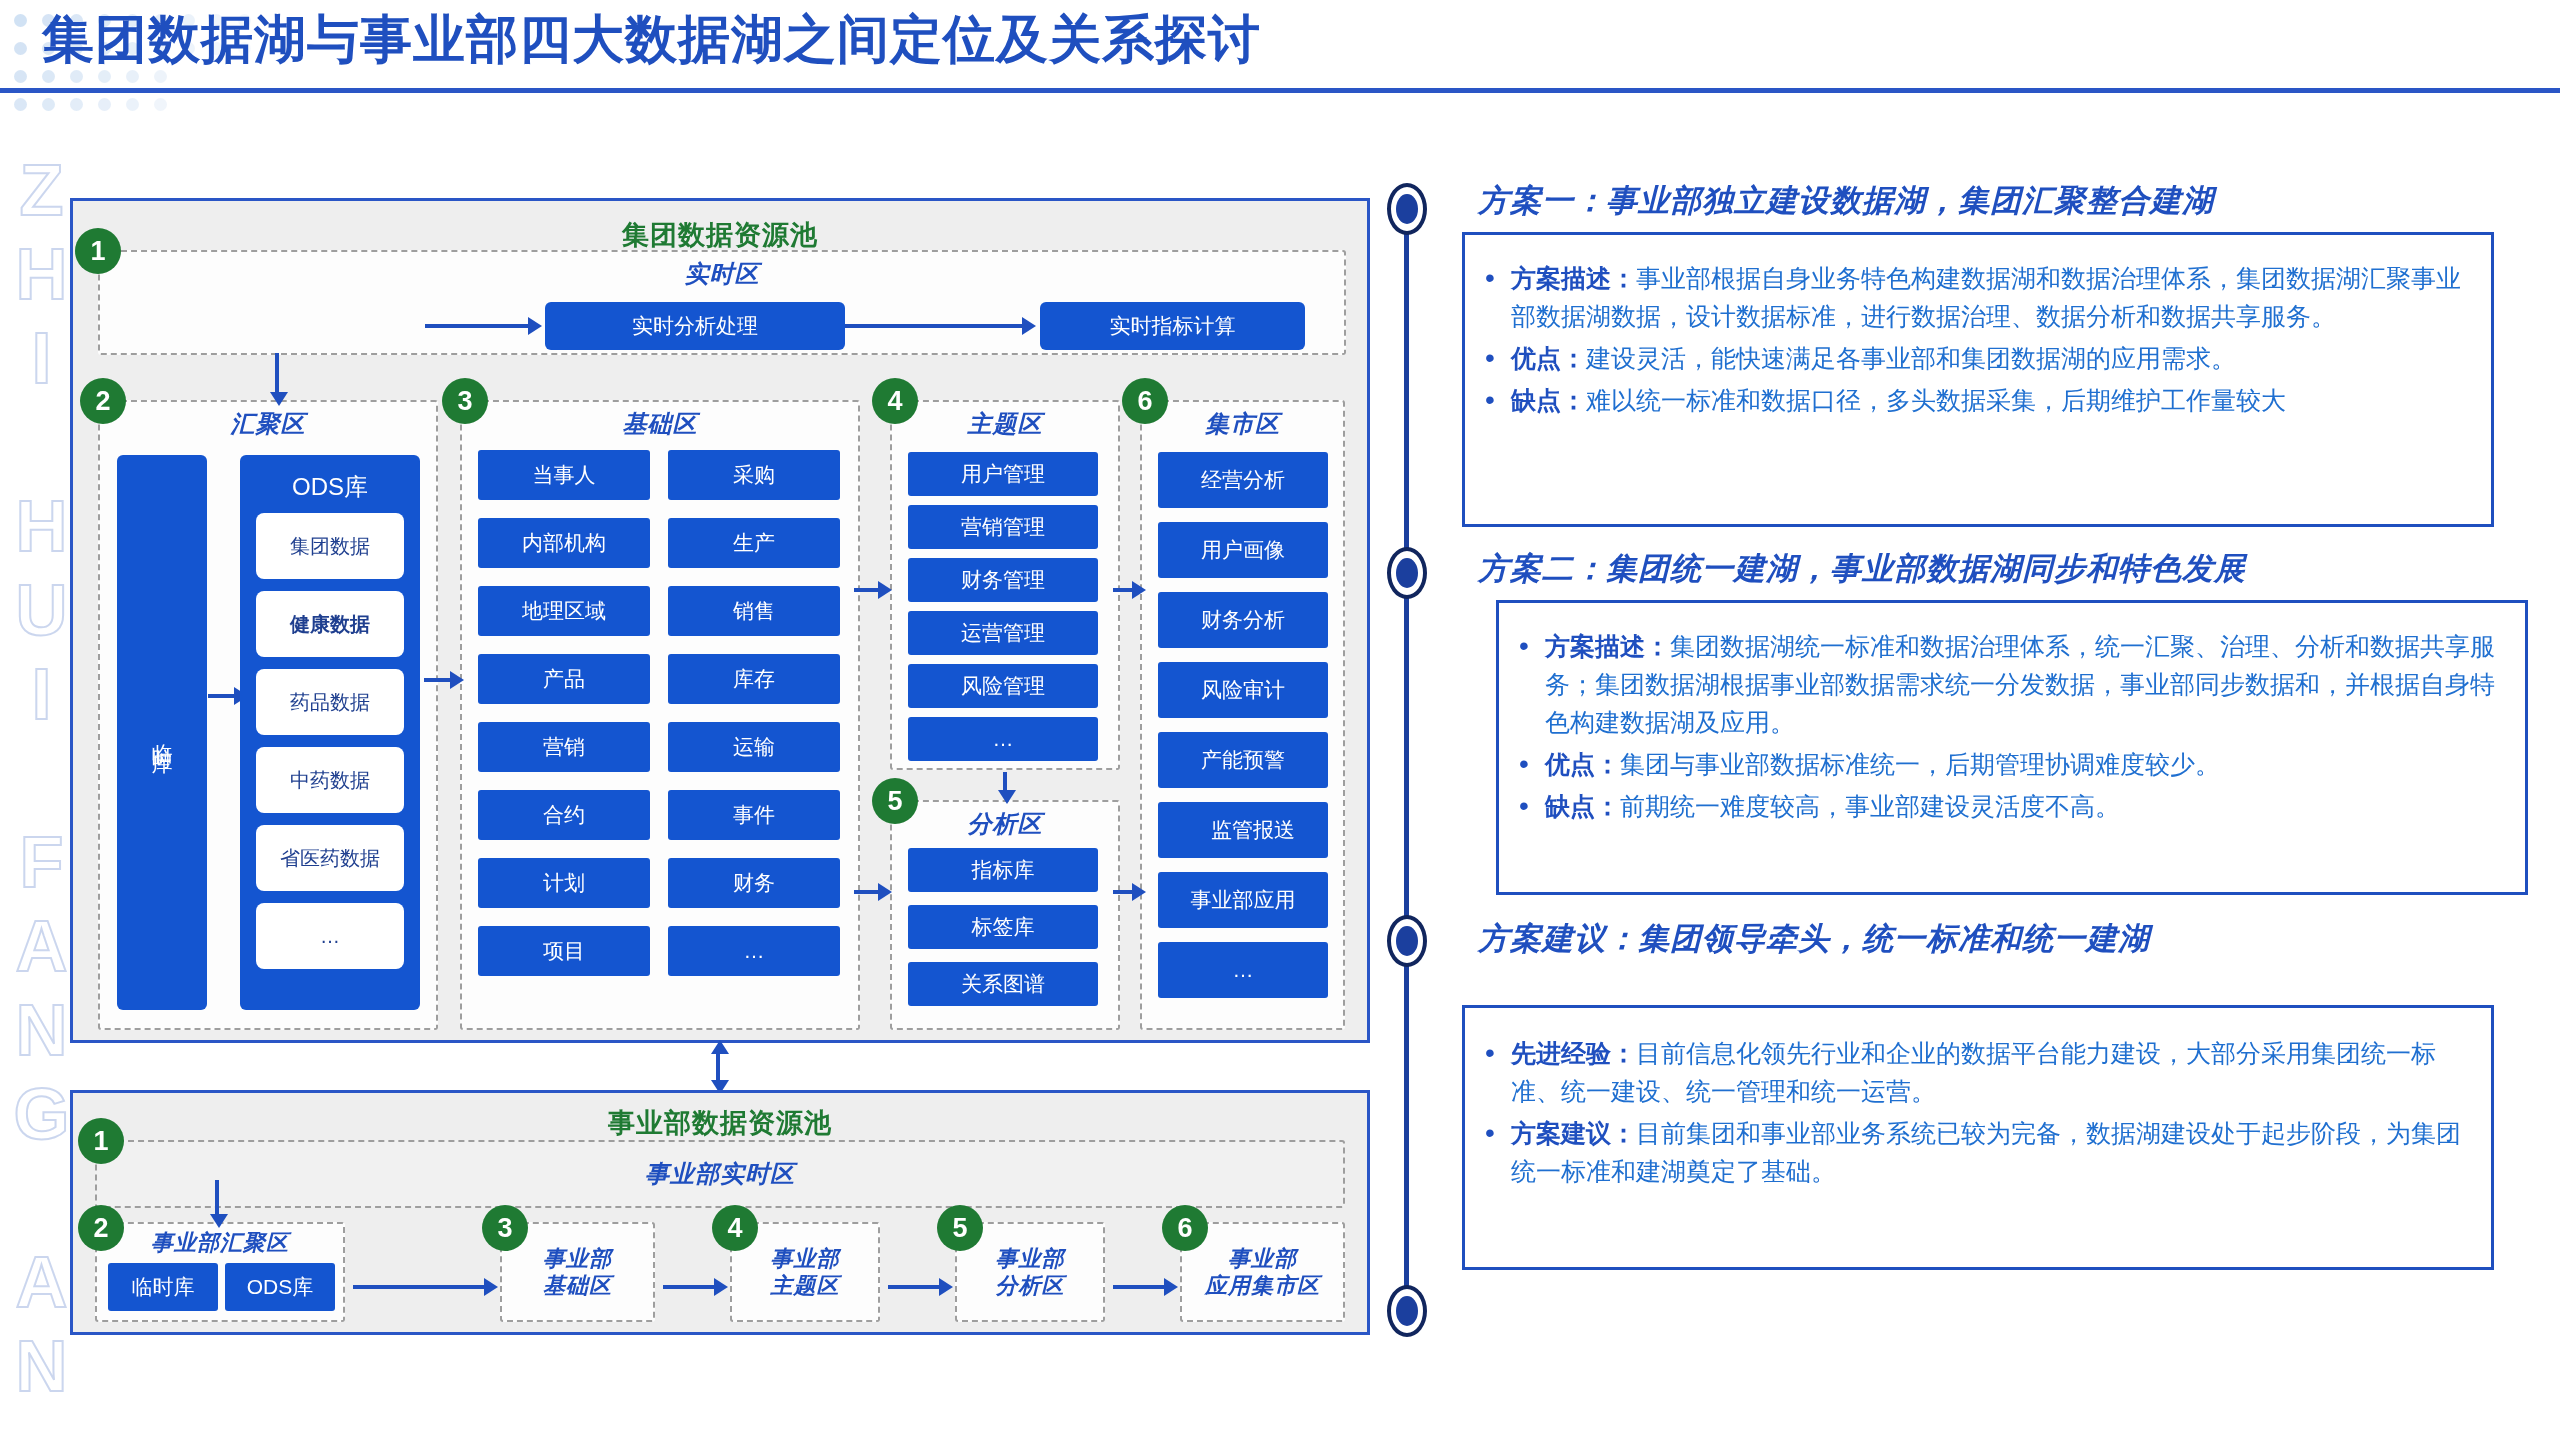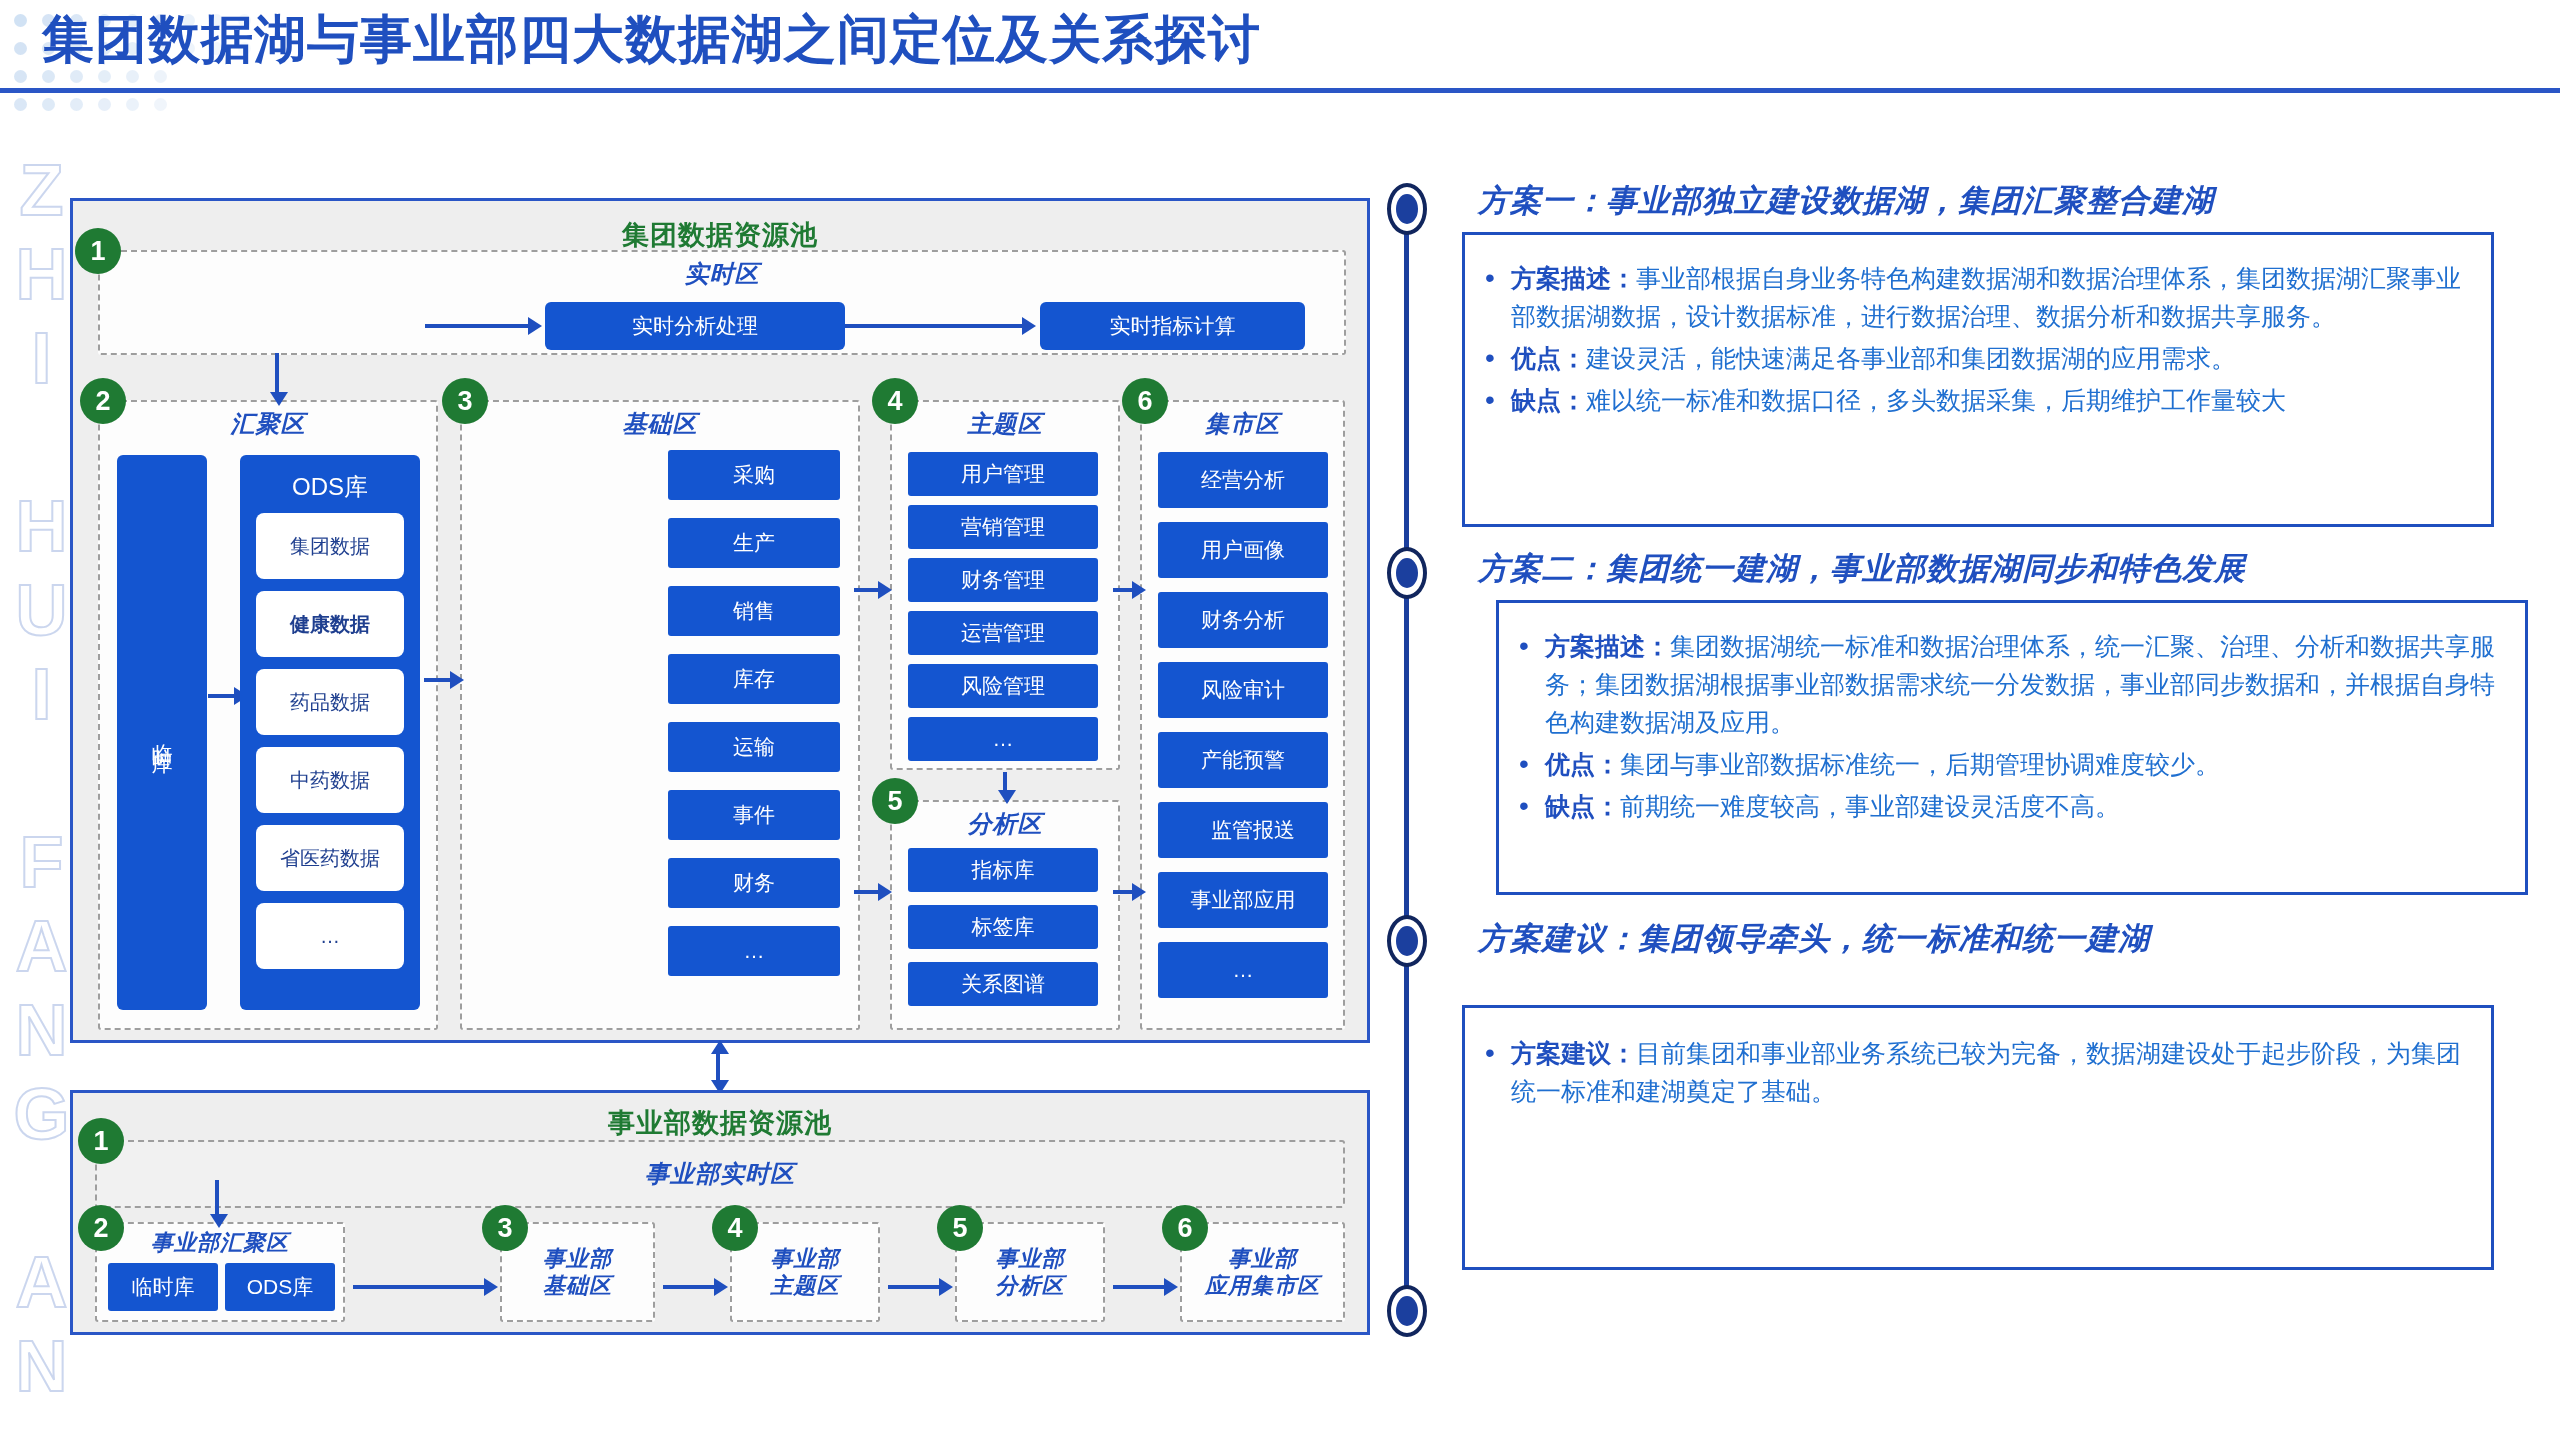--- a/index.html
+++ b/index.html
@@ -141,20 +141,30 @@
       <div class="whitebox" style="width: 148px; height: 66px; margin-bottom: 12px; font-size: 20px; padding: 0px 6px; font-weight: bold;">健康数据</div>
       <div class="whitebox" style="width: 148px; height: 66px; margin-bottom: 12px; font-size: 20px; padding: 0px 6px;">药品数据</div>
       <div class="whitebox" style="width: 148px; height: 66px; margin-bottom: 12px; font-size: 20px; padding: 0px 22px;">中药数据</div>
       <div class="whitebox" style="width: 148px; height: 66px; margin-bottom: 12px; font-size: 20px; padding: 0px 6px;">省医药数据</div>
       <div class="whitebox" style="width: 148px; height: 66px; margin-bottom: 12px; font-size: 20px; padding: 0px 6px;">…</div>
     </div>
 
   <div class="dashbox" style="left:460px; top:400px; width:400px; height:630px;"></div>
   <div class="badge" style="left:442px; top:378px;">3</div>
   <div class="zone-title" style="position:absolute; left:460px; top:408px; width:400px;">基础区</div>
+  <div id="foundL" style="position:absolute; left:478px; top:450px; width:180px;">
+      <div class="bluebox sq" style="width: 172px; height: 50px; margin-bottom: 18px;">当事人</div>
+      <div class="bluebox sq" style="width: 172px; height: 50px; margin-bottom: 18px;">内部机构</div>
+      <div class="bluebox sq" style="width: 172px; height: 50px; margin-bottom: 18px;">地理区域</div>
+      <div class="bluebox sq" style="width: 172px; height: 50px; margin-bottom: 18px;">产品</div>
+      <div class="bluebox sq" style="width: 172px; height: 50px; margin-bottom: 18px;">营销</div>
+      <div class="bluebox sq" style="width: 172px; height: 50px; margin-bottom: 18px;">合约</div>
+      <div class="bluebox sq" style="width: 172px; height: 50px; margin-bottom: 18px;">计划</div>
+      <div class="bluebox sq" style="width: 172px; height: 50px; margin-bottom: 18px;">项目</div>
+    </div>
   <div id="foundR" style="position:absolute; left:668px; top:450px; width:180px;">
       <div class="bluebox sq" style="width: 172px; height: 50px; margin-bottom: 18px;">采购</div>
       <div class="bluebox sq" style="width: 172px; height: 50px; margin-bottom: 18px;">生产</div>
       <div class="bluebox sq" style="width: 172px; height: 50px; margin-bottom: 18px;">销售</div>
       <div class="bluebox sq" style="width: 172px; height: 50px; margin-bottom: 18px;">库存</div>
       <div class="bluebox sq" style="width: 172px; height: 50px; margin-bottom: 18px;">运输</div>
       <div class="bluebox sq" style="width: 172px; height: 50px; margin-bottom: 18px;">事件</div>
       <div class="bluebox sq" style="width: 172px; height: 50px; margin-bottom: 18px; text-align: right;">财务</div>
       <div class="bluebox sq" style="width: 172px; height: 50px; margin-bottom: 18px;">…</div>
     </div>
@@ -287,17 +297,18 @@
     <div id="sch2" style="padding:24px 24px 0 10px;">
         <div class="bullet"><b>方案描述：</b><span>集团数据湖统一标准和数据治理体系，统一汇聚、治理、分析和数据共享服务；集团数据湖根据事业部数据需求统一分发数据，事业部同步数据和，并根据自身特色构建数据湖及应用。</span></div>
         <div class="bullet"><b>优点：</b><span>集团与事业部数据标准统一，后期管理协调难度较少。</span></div>
         <div class="bullet"><b>缺点：</b><span>前期统一难度较高，事业部建设灵活度不高。</span></div>
       </div>
   </div>
 
   <div class="sch-head" style="left:1478px; top:918px;">方案建议：集团领导牵头，统一标准和统一建湖</div>
   <div class="sch-box" style="left:1462px; top:1005px; width:1032px; height:265px;">
     <div id="sch3" style="padding:26px 24px 0 10px;">
+        <div class="bullet"><b>先进经验：</b><span>目前信息化领先行业和企业的数据平台能力建设，大部分采用集团统一标准、统一建设、统一管理和统一运营。</span></div>
         <div class="bullet"><b>方案建议：</b><span>目前集团和事业部业务系统已较为完备，数据湖建设处于起步阶段，为集团统一标准和建湖奠定了基础。</span></div>
       </div>
   </div>
 
 </div>
 
 </body></html>

